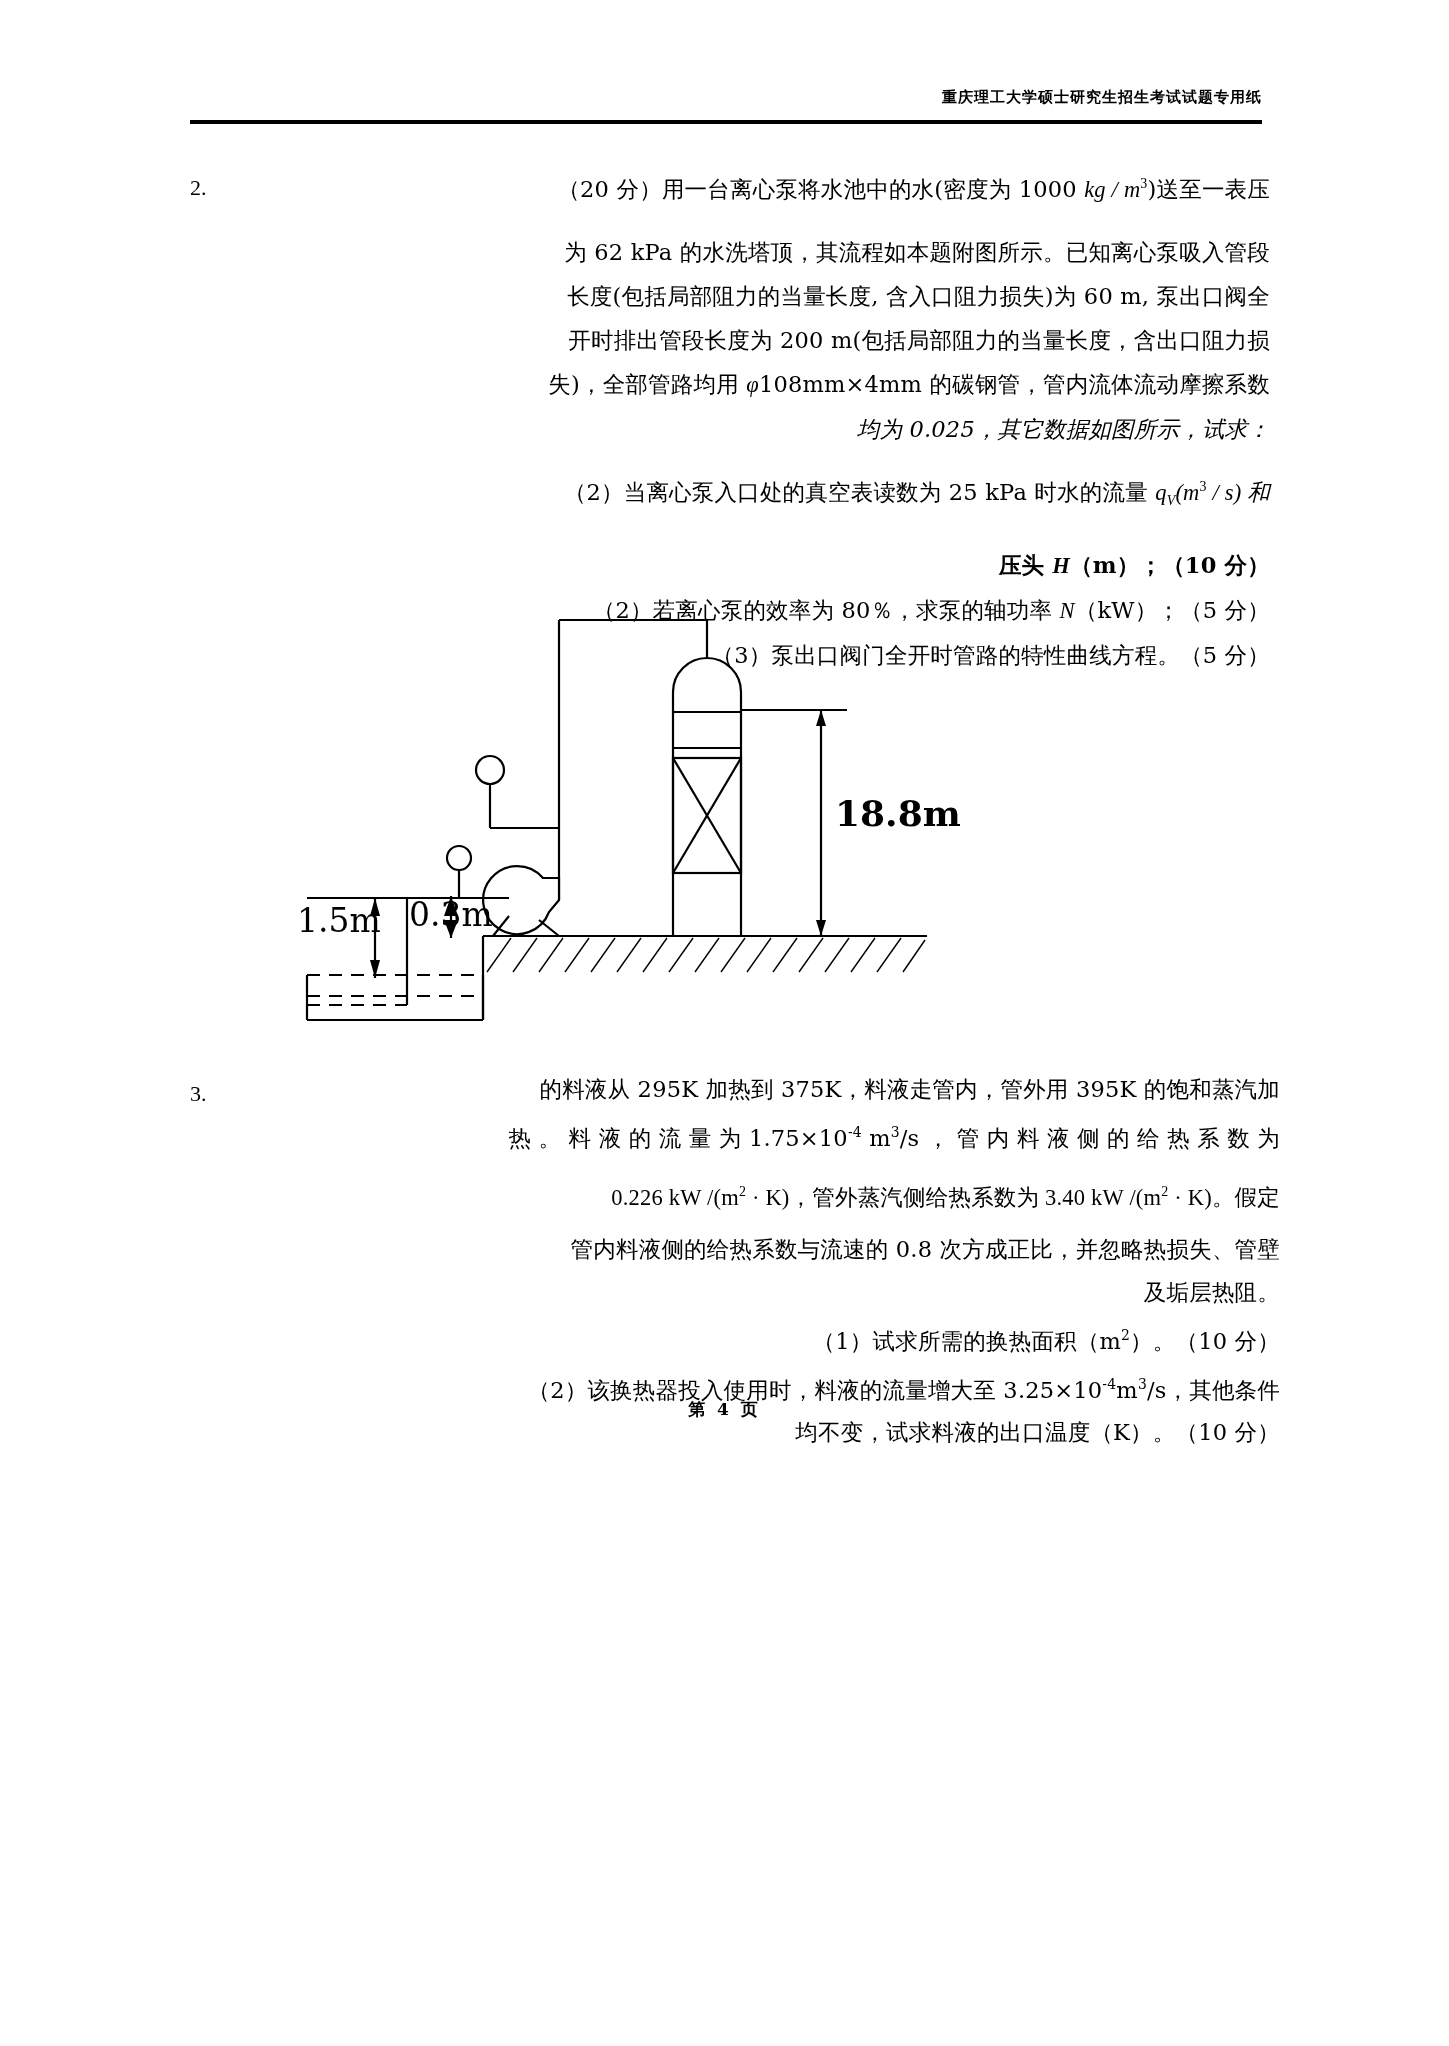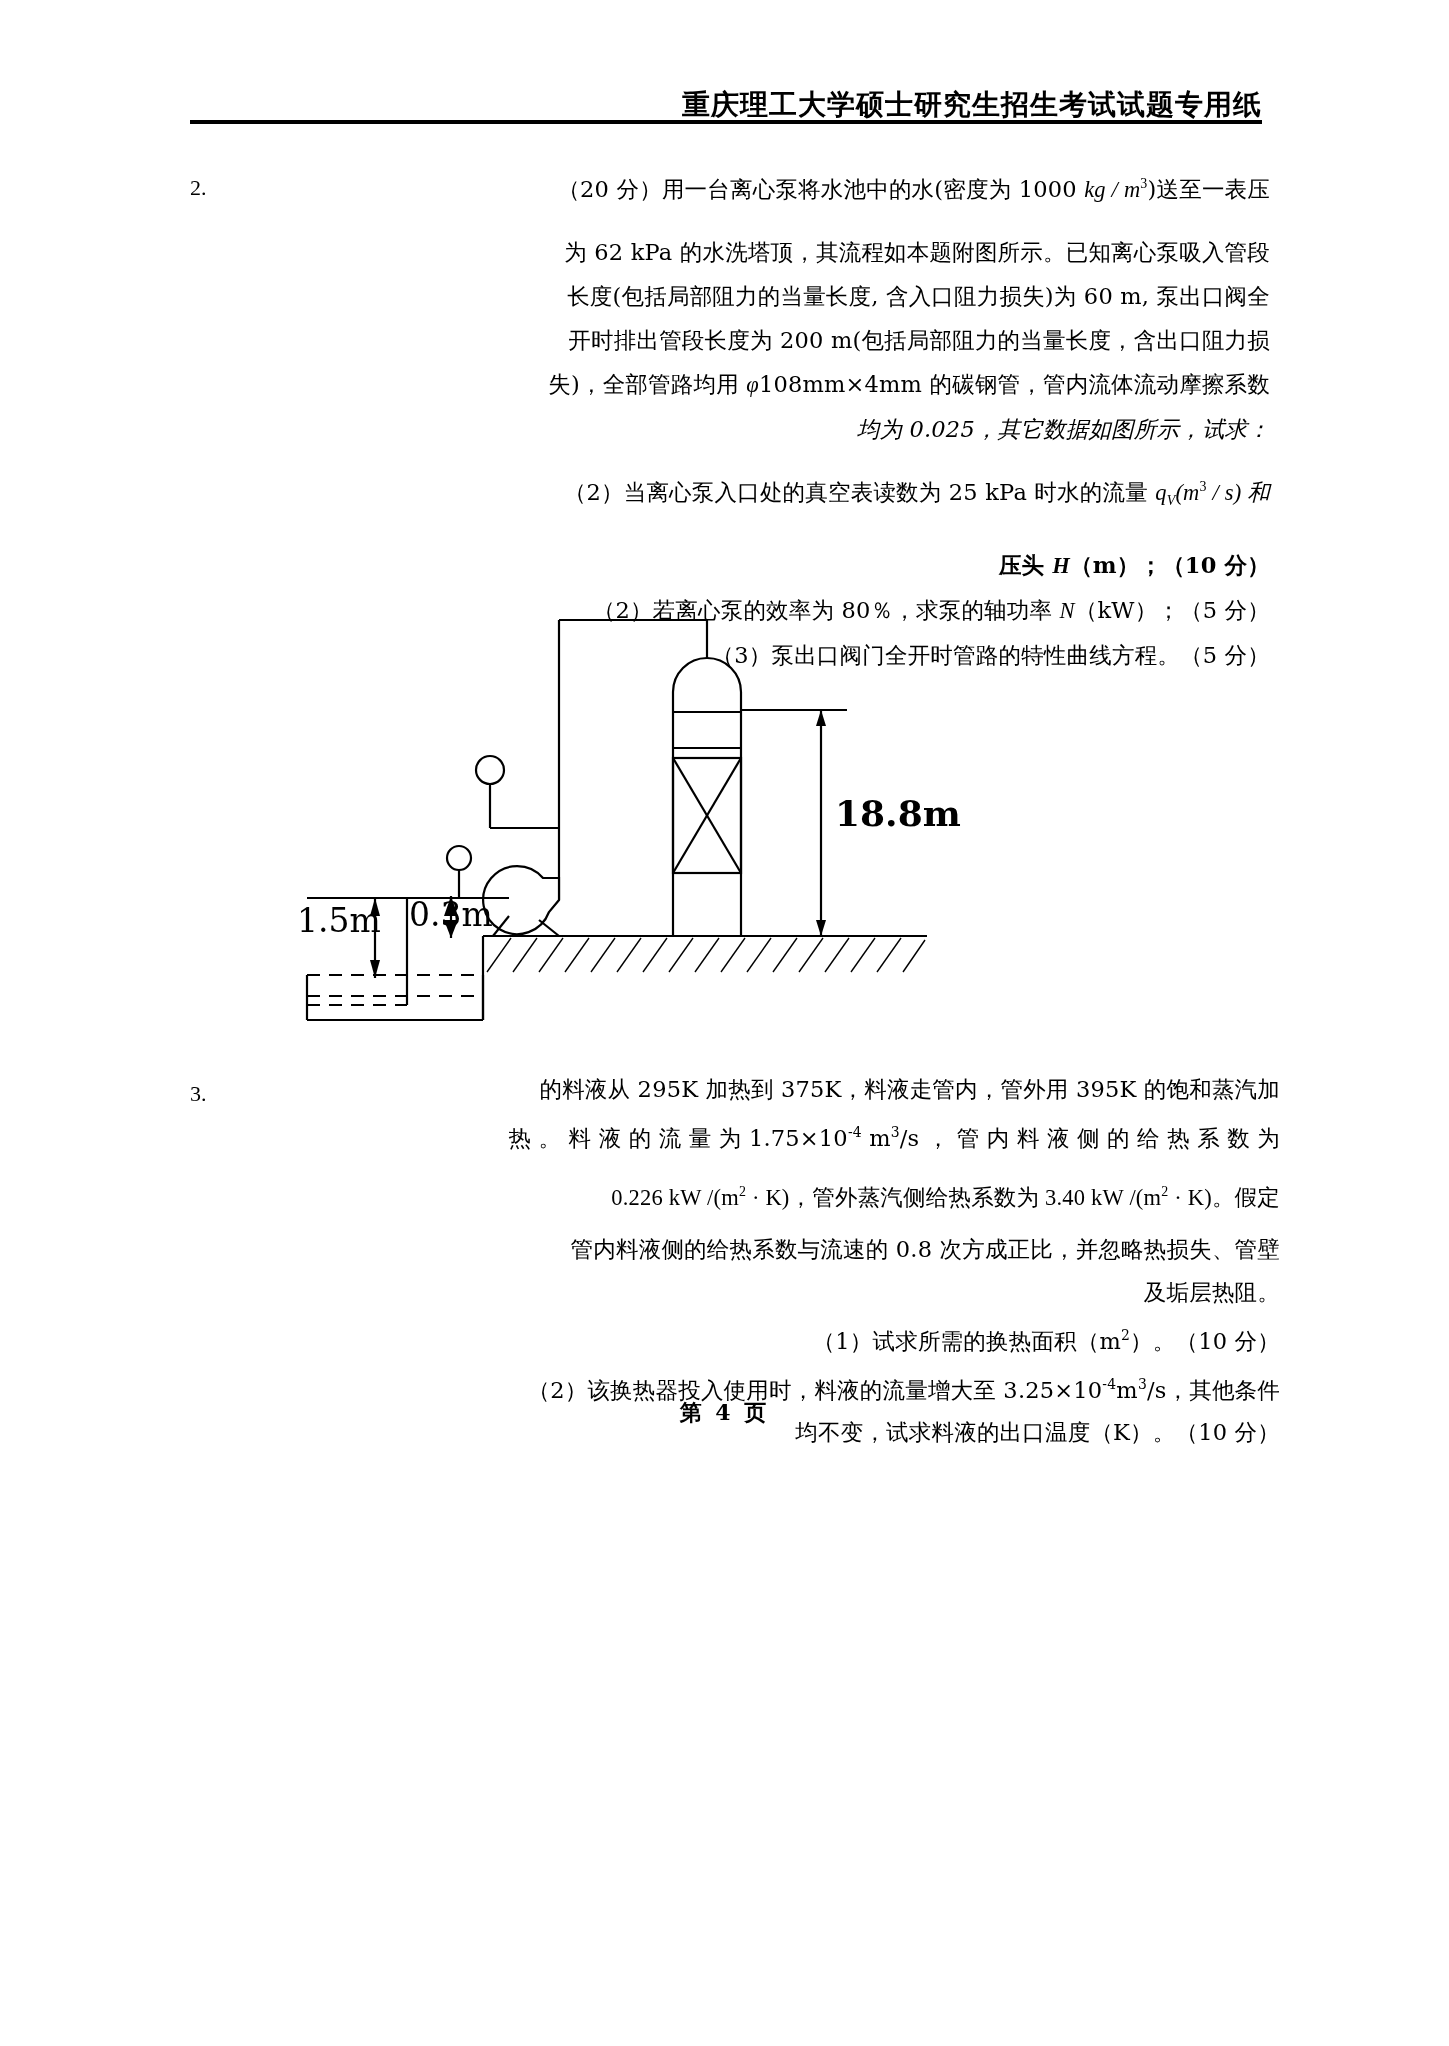--- a/index.html
+++ b/index.html
@@ -25,21 +25,21 @@
   
   .header {
     position: absolute;
     left: 190px;
     top: 88px;
     width: 1072px;
     text-align: right;
   }
   .header-title {
     font-family: "DejaVu Serif", "Liberation Serif", serif;
-    font-size: 28px;
+    font-size: 15px;
     font-weight: bold;
     letter-spacing: 1px;
     line-height: 1.2;
     white-space: nowrap;
   }
   .header-rule {
     position: absolute;
     left: 190px;
     top: 120px;
     width: 1072px;
@@ -100,21 +100,21 @@
   #q3 .lines { margin-left: 48px; }
   #q3 .noind { margin-left: -48px; }
 
   .footer {
     position: absolute;
     left: 0;
     top: 1398px;
     width: 1449px;
     text-align: center;
     font-family: "DejaVu Serif", "Liberation Serif", serif;
-    font-size: 22px;
+    font-size: 17px;
     font-weight: bold;
     letter-spacing: 3px;
   }
 </style>
 </head>
 <body>
 
 <div class="page">
 
   <div class="header">

